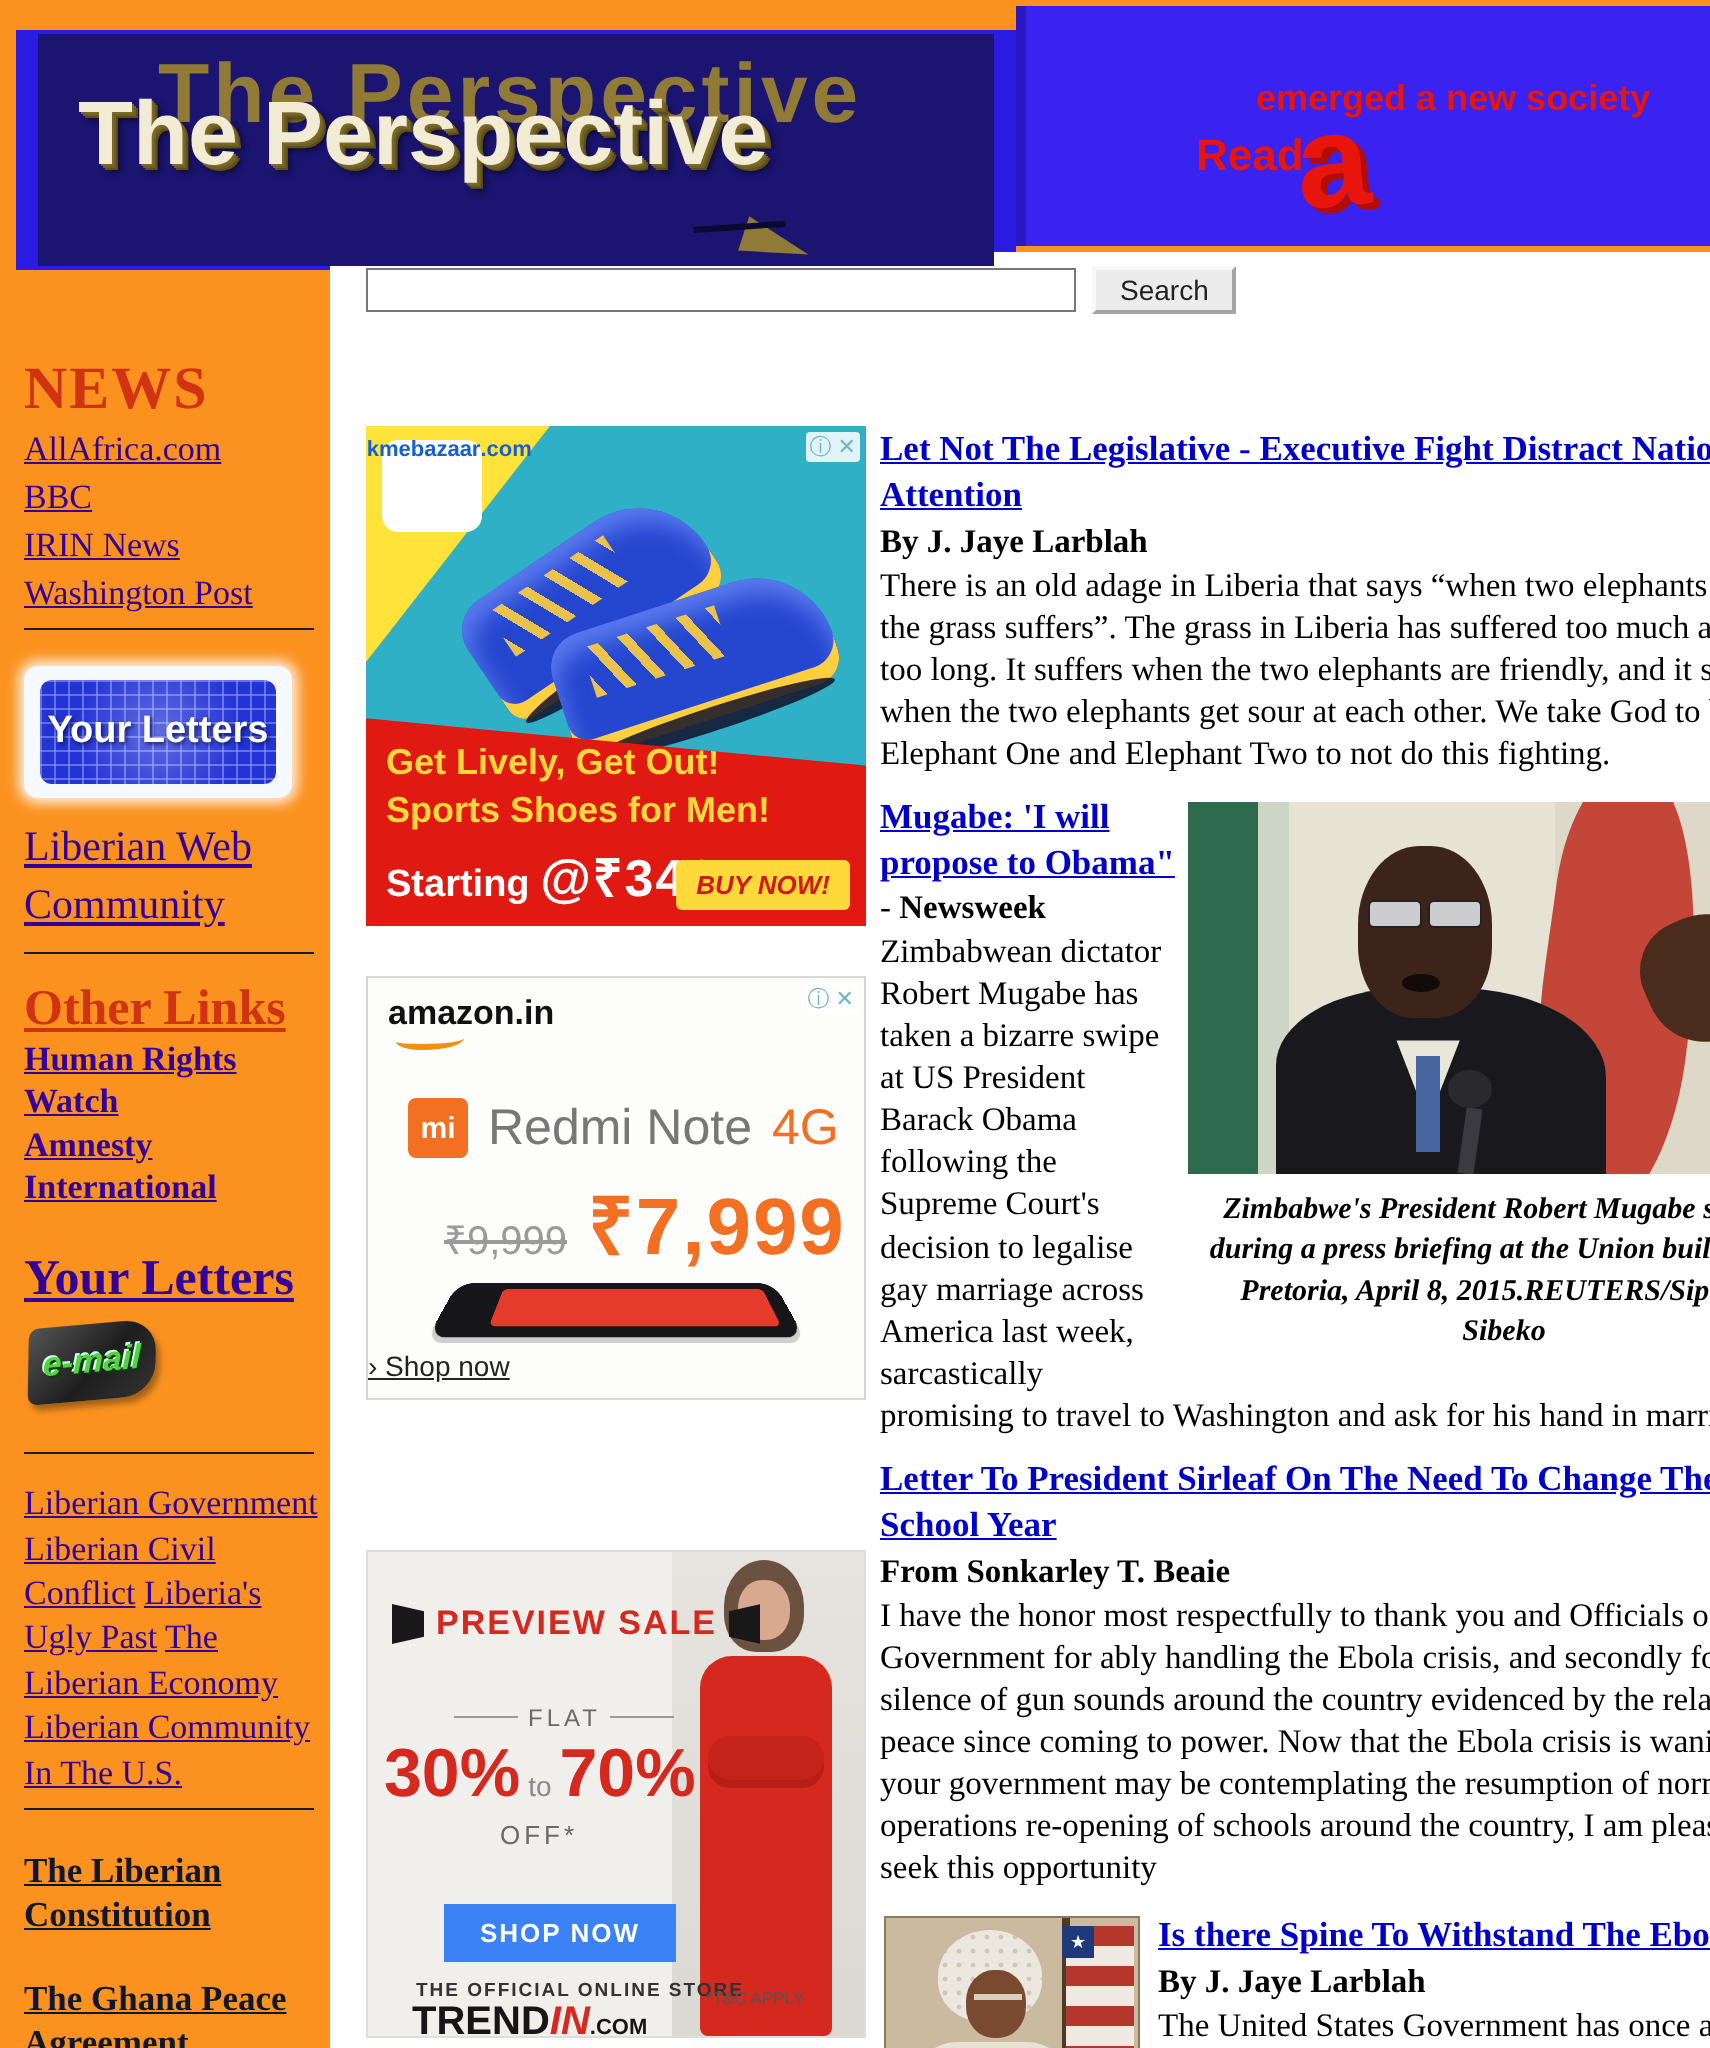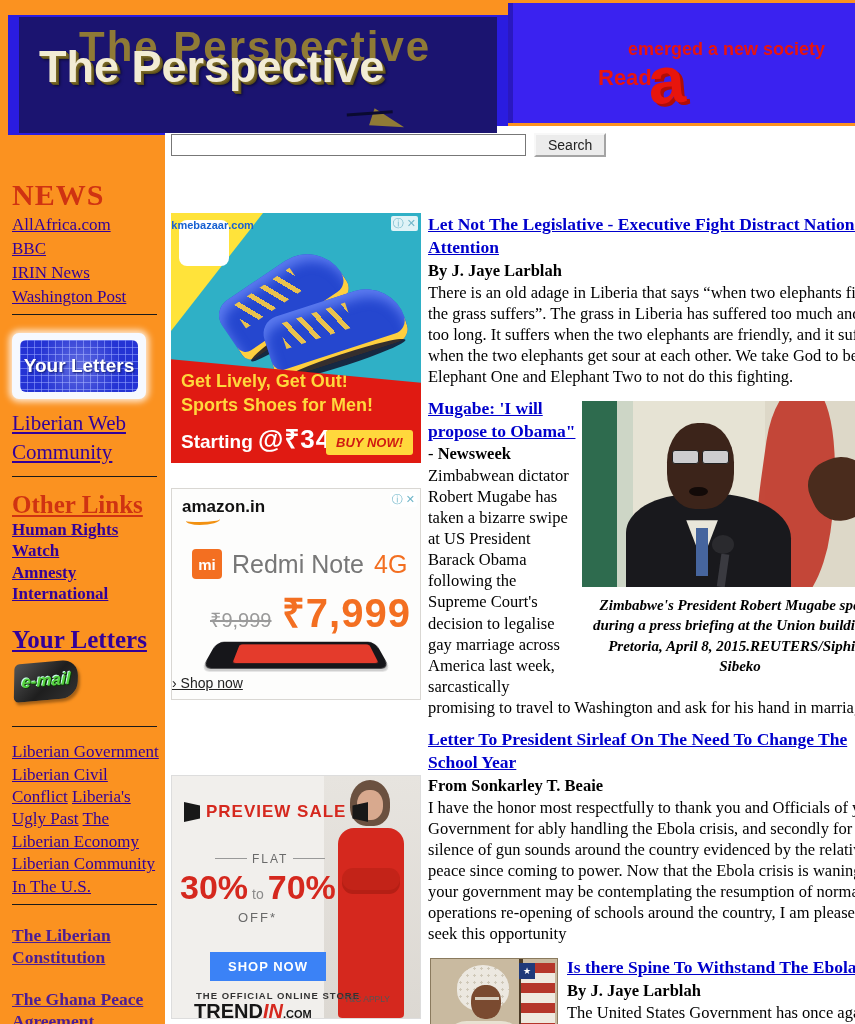--- a/index.html
+++ b/index.html
@@ -27,21 +27,21 @@
   .tag1 { position:absolute; top:7px; left:18px; font-weight:bold; font-size:22px; color:#e8150d; white-space:nowrap; }
   .tag2 { position:absolute; top:36px; left:115px; font-weight:bold; font-size:18px; color:#e8150d; white-space:nowrap; }
   .read-row { position:absolute; top:48px; left:85px; color:#e8150d; white-space:nowrap; }
   .read-label { font-weight:bold; font-size:22px; vertical-align:18px; }
   .read-big { display:inline-block; font-weight:bold; font-size:66px; line-height:.9;
     transform:rotate(-5deg); margin-left:-4px; text-shadow:3px 3px 0 #b00d08; }
 
   
   .main { display:flex; height:898px; }
   .sidebar { width:165px; flex-shrink:0; padding:0 8px 0 12px; overflow:hidden; }
-  .content { flex:1; background:#ffffff; padding:7px 0 0 4px; overflow:hidden; }
+  .content { flex:1; background:#ffffff; padding:7px 0 0 16px; overflow:hidden; }
 
   
   .news-heading { margin-top:52px; font-weight:bold; font-size:30px; color:#cf3312; letter-spacing:1px; }
   .side-link { display:block; color:#330099; text-decoration:underline; font-size:17px; line-height:1.3; margin-top:2px; }
   .side-rule { border:none; border-top:1px solid #1a1a1a; margin:6px 0 0 0; }
   .yl-btn { margin:18px 0 10px 0; width:134px; height:66px; background:#f6f9ff; border-radius:7px; padding:7px 8px;
     box-shadow:0 0 6px 3px rgba(255,255,255,.8); cursor:pointer; }
   .yl-btn-inner { width:100%; height:100%; border-radius:6px; background:#2433d4;
     background-image:radial-gradient(circle at 50% 50%, rgba(255,255,255,.28), rgba(255,255,255,0) 65%),
       linear-gradient(rgba(150,165,255,.55) 1px, transparent 1px),
@@ -55,21 +55,21 @@
   .bold-link { display:block; color:#330099; text-decoration:underline; font-weight:bold; font-size:17px; line-height:1.25; }
   .letters-big { display:inline-block; color:#330099; text-decoration:underline; font-weight:bold; font-size:25px; margin-top:22px; }
   .email-icon { margin:8px 0 2px 2px; width:64px; height:38px; background:linear-gradient(135deg,#555 0%,#1e1e1e 55%,#333 100%);
     border-radius:5px 16px 16px 5px; transform:rotate(-5deg) skewX(-6deg);
     display:flex; align-items:center; justify-content:center; cursor:pointer;
     box-shadow:2px 3px 3px rgba(0,0,0,.35); }
   .email-icon span { color:#55d33f; font-family:"Liberation Sans",sans-serif; font-weight:bold; font-style:italic;
     font-size:17px; text-shadow:1px 1px 0 #0c3a08, -1px -1px 0 #cfe; }
   .topics { margin-top:14px; font-size:17px; line-height:1.32; width:150px; }
   .topics a { color:#330099; text-decoration:underline;text-align:center; }
-  .doc-link { display:block; color:#4c1d95; text-decoration:underline; font-weight:bold; font-size:17.5px; line-height:1.25; margin-top:20px; width:150px; }
+  .doc-link { display:block; color:#0f172a; text-decoration:underline; font-weight:bold; font-size:17.5px; line-height:1.25; margin-top:20px; width:150px; }
 
   
   .search-row { display:flex; align-items:center; margin-left:2px; }
   .search-input { width:355px; height:22px; border:1px solid #777; background:#fff; padding:0 4px;
     font-family:"Liberation Sans",sans-serif; font-size:13px; }
   .search-btn { margin-left:8px; padding:2px 12px; font-family:"Liberation Sans",sans-serif; font-size:14px;
     background:#ececec; border:2px outset #f8f8f8; color:#222; cursor:pointer; }
 
   
   .cols { display:flex; margin-top:56px; }

